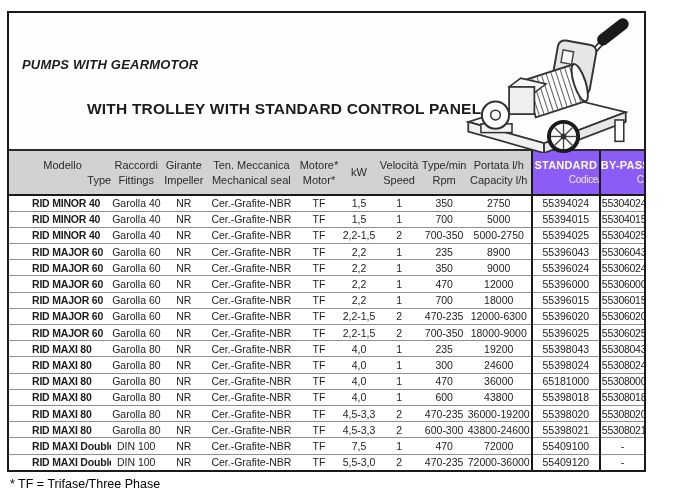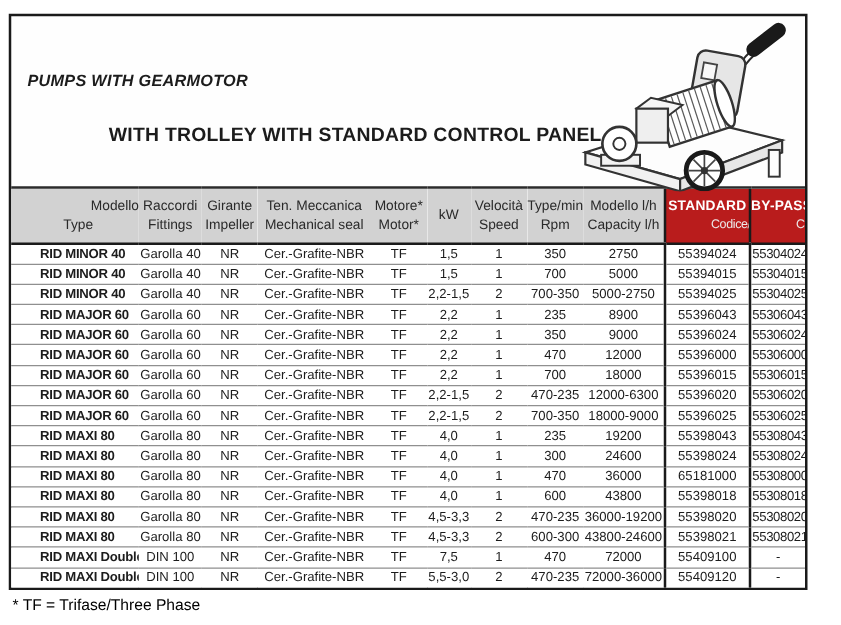--- a/index.html
+++ b/index.html
@@ -11,21 +11,21 @@
     font-style:italic; letter-spacing:0.2px; white-space:nowrap; }
   .title2 { position:absolute; left:78px; top:77px; font-size:15.5px; font-weight:bold;
     letter-spacing:0.2px; white-space:nowrap;margin-top:10px; }
   .pump-art { position:absolute; right:3px; top:2px; width:188px; height:138px; z-index:2; }
   .tbl-wrap { position:absolute; left:0; right:0; bottom:0; height:321px; }
   table { width:100%; border-collapse:collapse; table-layout:fixed; }
   thead th { background:#d2d2d2; height:45px; font-size:11px; font-weight:normal;
     color:#2a2a2a; vertical-align:middle; line-height:1.35; border-top:2px solid #2b2b2b;
     border-bottom:2px solid #1a1a1a; overflow:hidden; }
   thead th .l1, thead th .l2 { display:block; text-align:center; white-space:nowrap; }
-  thead th.dark { background:#b91c1c; color:#ffffff; }
+  thead th.dark { background:#8b5cf6; color:#ffffff; }
   thead th.dark .l1 { font-weight:bold; font-size:11px; letter-spacing:0.2px; }
   thead th.dark .l2 { color:#eceaea; font-size:10px; letter-spacing:-0.3px;padding-left:36px; }
   tbody td { height:16.2px; font-size:10.5px; text-align:center; white-space:nowrap;
     border-top:1px solid #8f8f8f; padding:0 1px; overflow:hidden; background:#fff; }
   tbody tr:first-child td { border-top:none; }
   td.c0 { text-align:left; font-weight:bold; padding-left:23px; letter-spacing:-0.2px;
     font-size:10.5px; }
   .vthick { border-left:2px solid #1a1a1a !important; }
   td.c10 { letter-spacing:-0.3px;margin-left:16px; }
   .footnote { position:absolute; left:10px; top:477px; font-size:12.5px; color:#000000;
@@ -107,22 +107,22 @@
           <col style="width:35px">
         <col style="width:45px">
           <col style="width:45px">
           <col style="width:65px">
         <col style="width:68px">
           <col style="width:44px">
       </colgroup>
       <thead>
         <tr>
           <th style="text-align:left">
-            <span class="l1" style="text-align:right;padding-left:5px">Modello</span>
-            <span class="l2" style="text-align:center;padding-left:5px">Type</span>
+            <span class="l1" style="text-align:center;padding-left:5px">Modello</span>
+            <span class="l2" style="text-align:right;padding-left:5px">Type</span>
             </th>
           <th>
             <span class="l1">Raccordi</span>
             <span class="l2">Fittings</span>
             </th>
           <th>
             <span class="l1">Girante</span>
             <span class="l2">Impeller</span>
             </th>
           <th>
@@ -138,21 +138,21 @@
             </th>
           <th>
             <span class="l1">Velocità</span>
             <span class="l2">Speed</span>
             </th>
           <th>
             <span class="l1">Type/min</span>
             <span class="l2">Rpm</span>
             </th>
           <th>
-            <span class="l1">Modello l/h</span>
+            <span class="l1">Portata l/h</span>
             <span class="l2">Capacity l/h</span>
             </th>
           <th class="dark vthick">
             <span class="l1">STANDARD</span>
             <span class="l2">Codice/Code</span>
             </th>
           <th class="dark vthick">
             <span class="l1">BY-PASS</span>
             <span class="l2">Codice/Code</span>
             </th>

